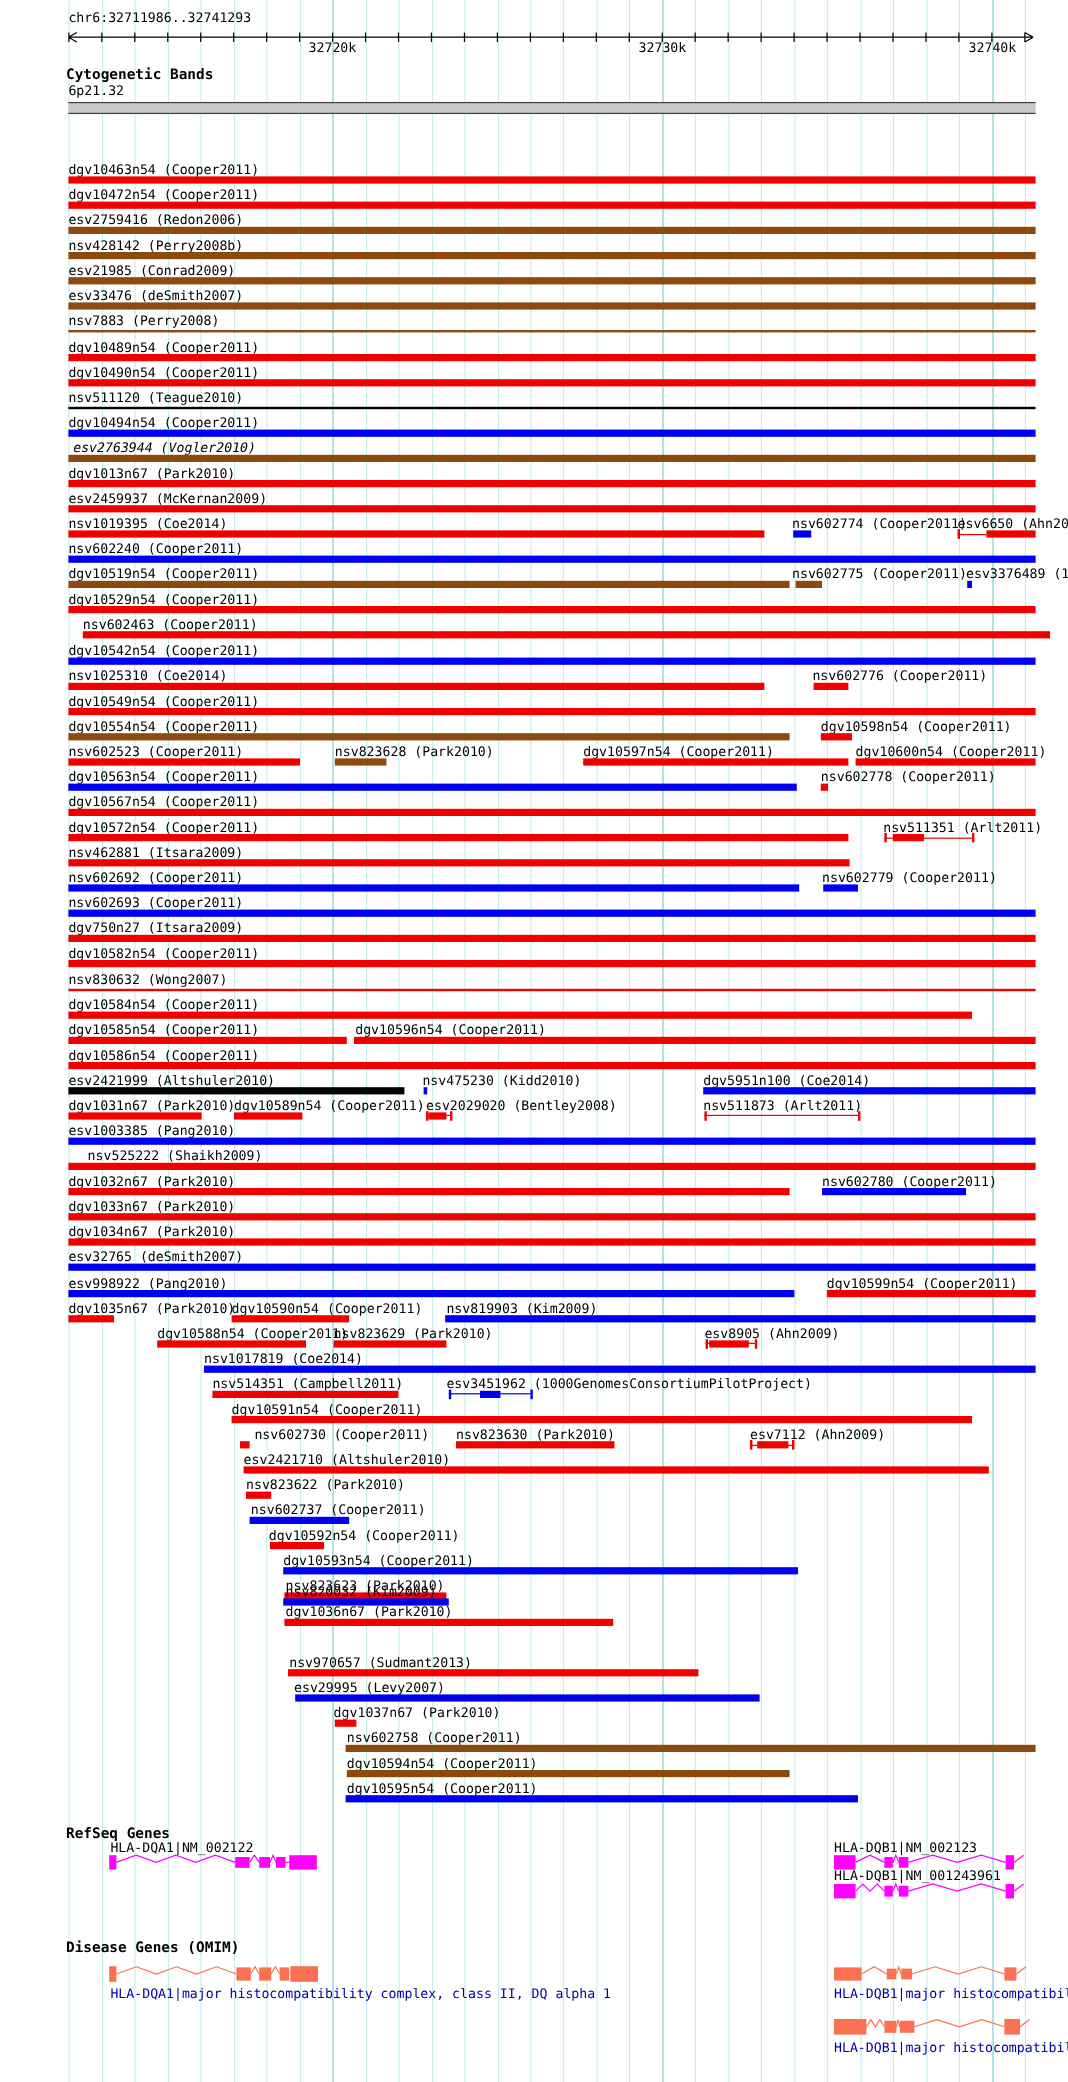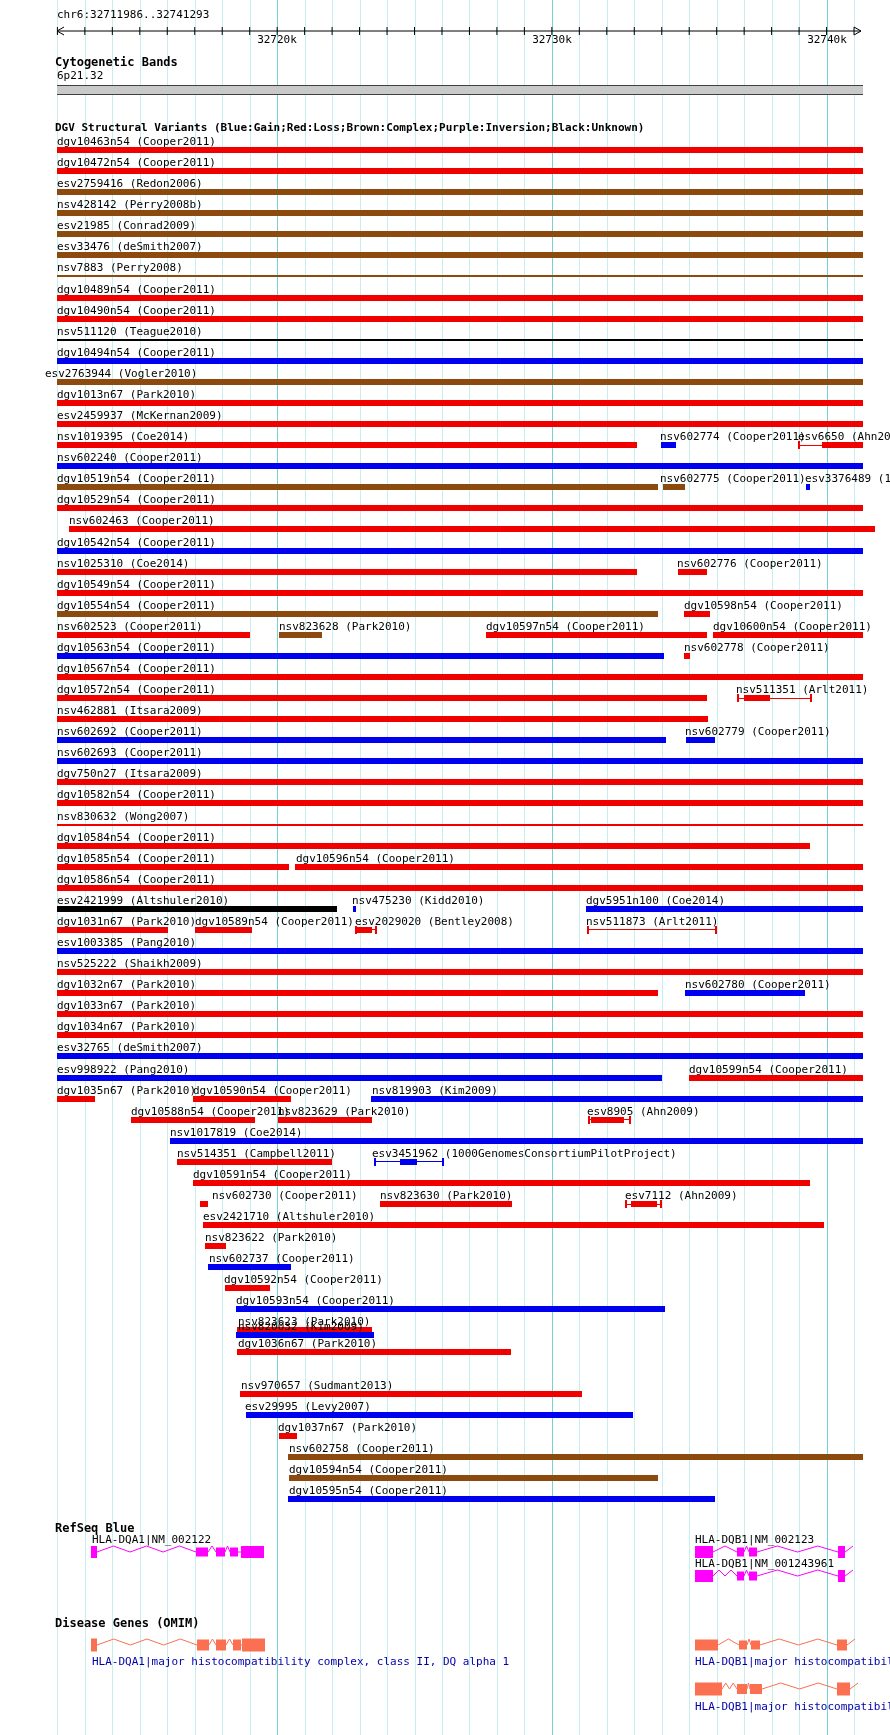--- a/index.html
+++ b/index.html
@@ -58,21 +58,20 @@
       </svg>
       <div class="abs lbl" style="left: 257px; top: 34px; width: 40px; text-align: center;">32720k</div>
       <div class="abs lbl" style="left: 532px; top: 34px; width: 40px; text-align: center;">32730k</div>
       <div class="abs lbl" style="left: 807px; top: 34px; width: 40px; text-align: center;">32740k</div>
     </div>
 
   <div class="abs bold" style="left:55px;top:56px;">Cytogenetic Bands</div>
   <div class="abs lbl" style="left:57px;top:70px;">6p21.32</div>
   <div class="band" style="left:57px;top:85px;width:806px;"></div>
 
-  <div class="abs title" style="left:55px;top:122px;">DGV Structural Variants (Blue:Gain;Red:Loss;Brown:Complex;Purple:Inversion;Black:Unknown)</div>
 
   <div id="rows">
       <div class="abs" style="left: 0px; top: 136px; width: 890px; height: 21px;">
         <div class="abs lbl" style="left: 57px; top: 0px;">dgv10463n54 (Cooper2011)</div>
         <div class="abs" style="left: 57px; top: 11px; width: 806px; height: 6px; background: rgb(241, 0, 0);"></div>
       </div>
       <div class="abs" style="left: 0px; top: 157.08px; width: 890px; height: 21px;">
         <div class="abs lbl" style="left: 57px; top: 0px;">dgv10472n54 (Cooper2011)</div>
         <div class="abs" style="left: 57px; top: 11px; width: 806px; height: 6px; background: rgb(241, 0, 0);"></div>
       </div>
@@ -106,21 +105,21 @@
       </div>
       <div class="abs" style="left: 0px; top: 325.72px; width: 890px; height: 21px;">
         <div class="abs lbl" style="left: 57px; top: 0px;">nsv511120 (Teague2010)</div>
         <div class="abs" style="left: 57px; top: 13px; width: 806px; height: 2px; background: rgb(0, 0, 0);"></div>
       </div>
       <div class="abs" style="left: 0px; top: 346.8px; width: 890px; height: 21px;">
         <div class="abs lbl" style="left: 57px; top: 0px;">dgv10494n54 (Cooper2011)</div>
         <div class="abs" style="left: 57px; top: 11px; width: 806px; height: 6px; background: rgb(0, 0, 240);"></div>
       </div>
       <div class="abs" style="left: 0px; top: 367.88px; width: 890px; height: 21px;">
-        <div class="abs lbl" style="left: 45px; top: 0px;">esv2763944 (Vogler2010)</div>
+        <div class="abs lbl" style="left: 61px; top: 0px; font-style: italic;">esv2763944 (Vogler2010)</div>
         <div class="abs" style="left: 57px; top: 11px; width: 806px; height: 6px; background: rgb(140, 74, 15);"></div>
       </div>
       <div class="abs" style="left: 0px; top: 388.96px; width: 890px; height: 21px;">
         <div class="abs lbl" style="left: 57px; top: 0px;">dgv1013n67 (Park2010)</div>
         <div class="abs" style="left: 57px; top: 11px; width: 806px; height: 6px; background: rgb(241, 0, 0);"></div>
       </div>
       <div class="abs" style="left: 0px; top: 410.04px; width: 890px; height: 21px; padding-left: 34px;">
         <div class="abs lbl" style="left: 57px; top: 0px;">esv2459937 (McKernan2009)</div>
         <div class="abs" style="left: 57px; top: 11px; width: 806px; height: 6px; background: rgb(241, 0, 0);"></div>
       </div>
@@ -264,21 +263,21 @@
         <div class="abs lbl" style="left: 586px; top: 0px;">nsv511873 (Arlt2011)</div>
         <div class="abs" style="left: 587px; top: 13.5px; width: 128px; height: 1px; background: rgb(241, 0, 0);"></div>
         <div class="abs" style="left: 587px; top: 10px; width: 2px; height: 8px; background: rgb(241, 0, 0);"></div>
         <div class="abs" style="left: 715px; top: 10px; width: 2px; height: 8px; background: rgb(241, 0, 0);"></div>
       </div>
       <div class="abs" style="left: 0px; top: 937.04px; width: 890px; height: 21px;">
         <div class="abs lbl" style="left: 57px; top: 0px;">esv1003385 (Pang2010)</div>
         <div class="abs" style="left: 57px; top: 11px; width: 806px; height: 6px; background: rgb(0, 0, 240);"></div>
       </div>
       <div class="abs" style="left: 0px; top: 958.12px; width: 890px; height: 21px;">
-        <div class="abs lbl" style="left: 57px; top: 0px;">nsv525222 (Shaikh2009)</div>
+        <div class="abs lbl" style="left: 57px; top: 0px; padding-left: 16px;">nsv525222 (Shaikh2009)</div>
         <div class="abs" style="left: 57px; top: 11px; width: 806px; height: 6px; background: rgb(241, 0, 0);"></div>
       </div>
       <div class="abs" style="left: 0px; top: 979.2px; width: 890px; height: 21px;">
         <div class="abs lbl" style="left: 57px; top: 0px;">dgv1032n67 (Park2010)</div>
         <div class="abs" style="left: 57px; top: 11px; width: 601px; height: 6px; background: rgb(241, 0, 0);"></div>
         <div class="abs lbl" style="left: 685px; top: 0px;">nsv602780 (Cooper2011)</div>
         <div class="abs" style="left: 685px; top: 11px; width: 120px; height: 6px; background: rgb(0, 0, 240);"></div>
       </div>
       <div class="abs" style="left: 0px; top: 1000.28px; width: 890px; height: 21px;">
         <div class="abs lbl" style="left: 57px; top: 0px;">dgv1033n67 (Park2010)</div>
@@ -396,21 +395,21 @@
       <div class="abs" style="left: 0px; top: 1464.04px; width: 890px; height: 21px;">
         <div class="abs lbl" style="left: 289px; top: 0px;">dgv10594n54 (Cooper2011)</div>
         <div class="abs" style="left: 289px; top: 11px; width: 369px; height: 6px; background: rgb(140, 74, 15);"></div>
       </div>
       <div class="abs" style="left: 0px; top: 1485.12px; width: 890px; height: 21px;">
         <div class="abs lbl" style="left: 289px; top: 0px;">dgv10595n54 (Cooper2011)</div>
         <div class="abs" style="left: 288px; top: 11px; width: 427px; height: 6px; background: rgb(0, 0, 240);"></div>
       </div>
     </div>
 
-  <div class="abs bold" style="left:55px;top:1522px;">RefSeq Blue</div>
+  <div class="abs bold" style="left:55px;top:1522px;">RefSeq Genes</div>
   <div id="refseq-genes">
       <svg width="890" height="28" style="left: 0px; top: 1538px;">
         <path d=" M 97 14 L 113.5 8 L 130 14 L 146.5 8 L 163 14 L 179.5 8 L 196 14 M 208 14 L 212 8 L 216 14 M 225 14 L 227.5 8 L 230 14 M 238 14 H 241" stroke="#ff00ff" fill="none" stroke-width="1"></path>
         <rect x="91" y="8" width="6" height="12" fill="#ff00ff"></rect>
         <rect x="196" y="9.5" width="12" height="9" fill="#ff00ff"></rect>
         <rect x="216" y="9.5" width="9" height="9" fill="#ff00ff"></rect>
         <rect x="230" y="9.5" width="8" height="9" fill="#ff00ff"></rect>
         <rect x="241" y="8" width="23" height="12" fill="#ff00ff"></rect>
       </svg>
       <div class="abs lbl" style="left: 92px; top: 1534px; color: rgb(0, 0, 0);">HLA-DQA1|NM_002122</div>

